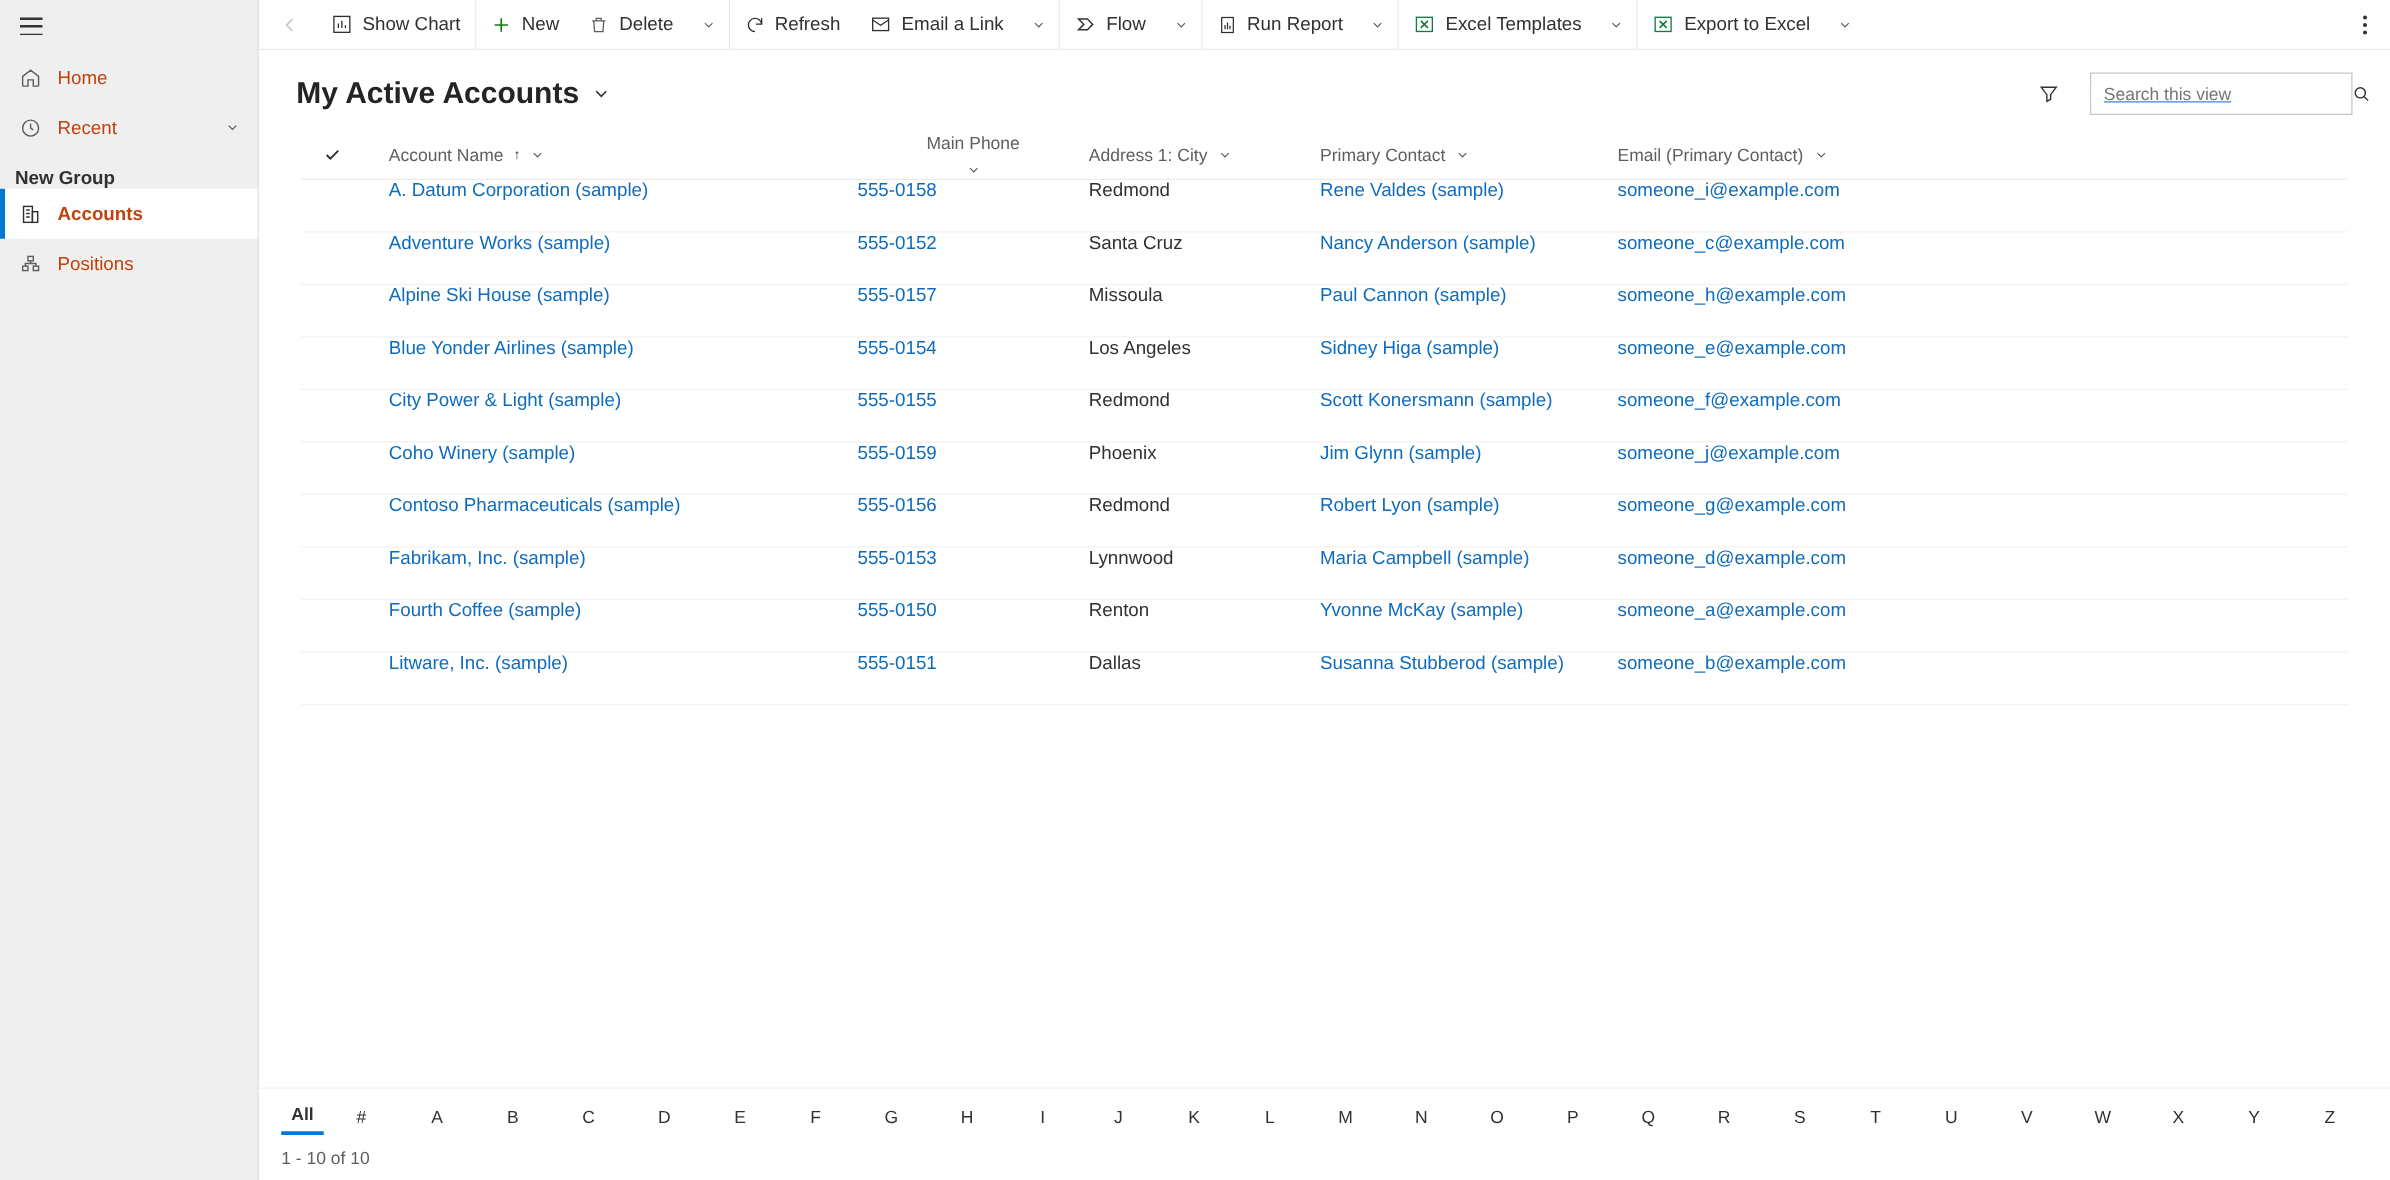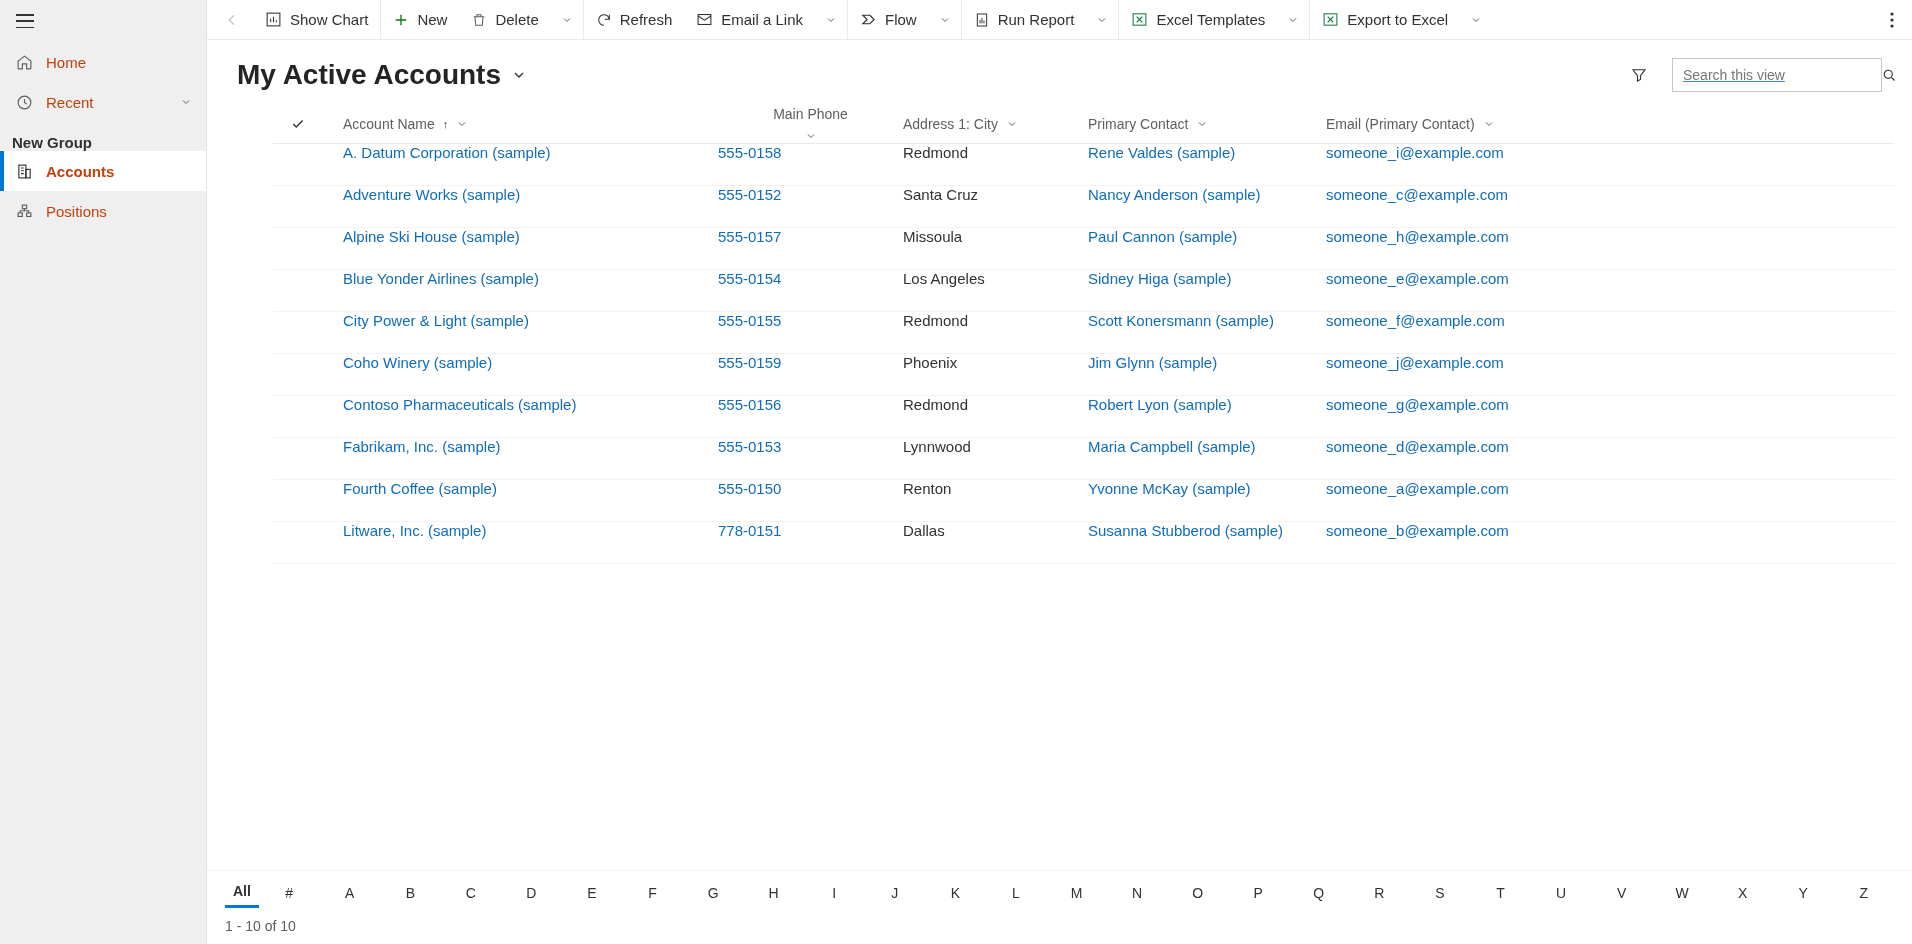--- a/index.html
+++ b/index.html
@@ -26,30 +26,30 @@
 .cmdbar { display: flex; align-items: center; height: 40px; border-bottom: 1px solid #edebe9; padding: 0 4px; }
 .back-slot { width: 42px; display: flex; justify-content: center; }
 .cmd { display: flex; align-items: center; padding: 0 12px; height: 40px; font-size: 15px; color: #323130; cursor: pointer; }
 .cmd.sep { border-right: 1px solid #edebe9; }
 .cmd .icon { margin-right: 8px; display: inline-flex; }
 .cmd.chevonly { padding: 0 10px; }
 .overflow { margin-left: auto; padding: 0 14px; display: flex; align-items: center; height: 40px; cursor: pointer; }
 
 
 .viewhdr { display: flex; align-items: center; padding: 18px 30px 12px 30px; }
-.viewhdr h1 { font-size: 28px; font-weight: 600; color: #252423; margin-right: 10px; }
+.viewhdr h1 { font-size: 24px; font-weight: 600; color: #252423; margin-right: 10px; }
 .viewhdr .chev { color: #323130; }
 .spacer { flex: 1; }
 .filter-icon { padding: 8px 10px; cursor: pointer; }
 .search { display: flex; align-items: center; border: 1px solid #c8c6c4; height: 34px; width: 210px; margin-left: 14px; }
 .search input { border: none; outline: none; flex: 1; padding: 0 10px; font-size: 14px; color: #3b82f6; text-decoration: underline; }
 .search .sicon { padding: 0 8px; cursor: pointer; }
 
 
-.grid { flex: 1; overflow: auto; padding: 0 18px; margin-left: 48px; }
+.grid { flex: 1; overflow: auto; padding: 0 34px; }
 .gridhead { display: flex; align-items: center; height: 40px; border-bottom: 1px solid #edebe9; font-size: 14px; color: #605e5c; position: sticky; top: 0; background: #fff; }
 .col-check { width: 50px; display: flex; justify-content: center; }
 .col-check svg { color: #323130; }
 .colh { display: flex; align-items: center; gap: 8px; cursor: pointer; }
 .colh .sort { font-size: 11px; color: #323130; }
 .colh .dchev { color: #605e5c; }
 
 .col-name  { width: 395px; padding-left: 20px; }
 .col-phone { width: 185px; flex-direction: column; }
 .col-city  { width: 185px; }
@@ -417,21 +417,21 @@
             <div class="col-check"></div>
             <div class="col-name"><span class="cell-link">Fourth Coffee (sample)</span></div>
             <div class="col-phone"><span class="cell-link">555-0150</span></div>
             <div class="col-city"><span class="cell-text">Renton</span></div>
             <div class="col-contact"><span class="cell-link">Yvonne McKay (sample)</span></div>
             <div class="col-email"><span class="cell-link">someone_a@example.com</span></div>
           </div>
           <div class="row">
             <div class="col-check"></div>
             <div class="col-name"><span class="cell-link">Litware, Inc. (sample)</span></div>
-            <div class="col-phone"><span class="cell-link">778-0151</span></div>
+            <div class="col-phone"><span class="cell-link">555-0151</span></div>
             <div class="col-city"><span class="cell-text">Dallas</span></div>
             <div class="col-contact"><span class="cell-link">Susanna Stubberod (sample)</span></div>
             <div class="col-email"><span class="cell-link">someone_b@example.com</span></div>
           </div>
         </div>
     </div>
 
     <div class="alphabar" id="alpha-target">
         <span class="alpha first active">All</span>
         <span class="alpha">#</span>

